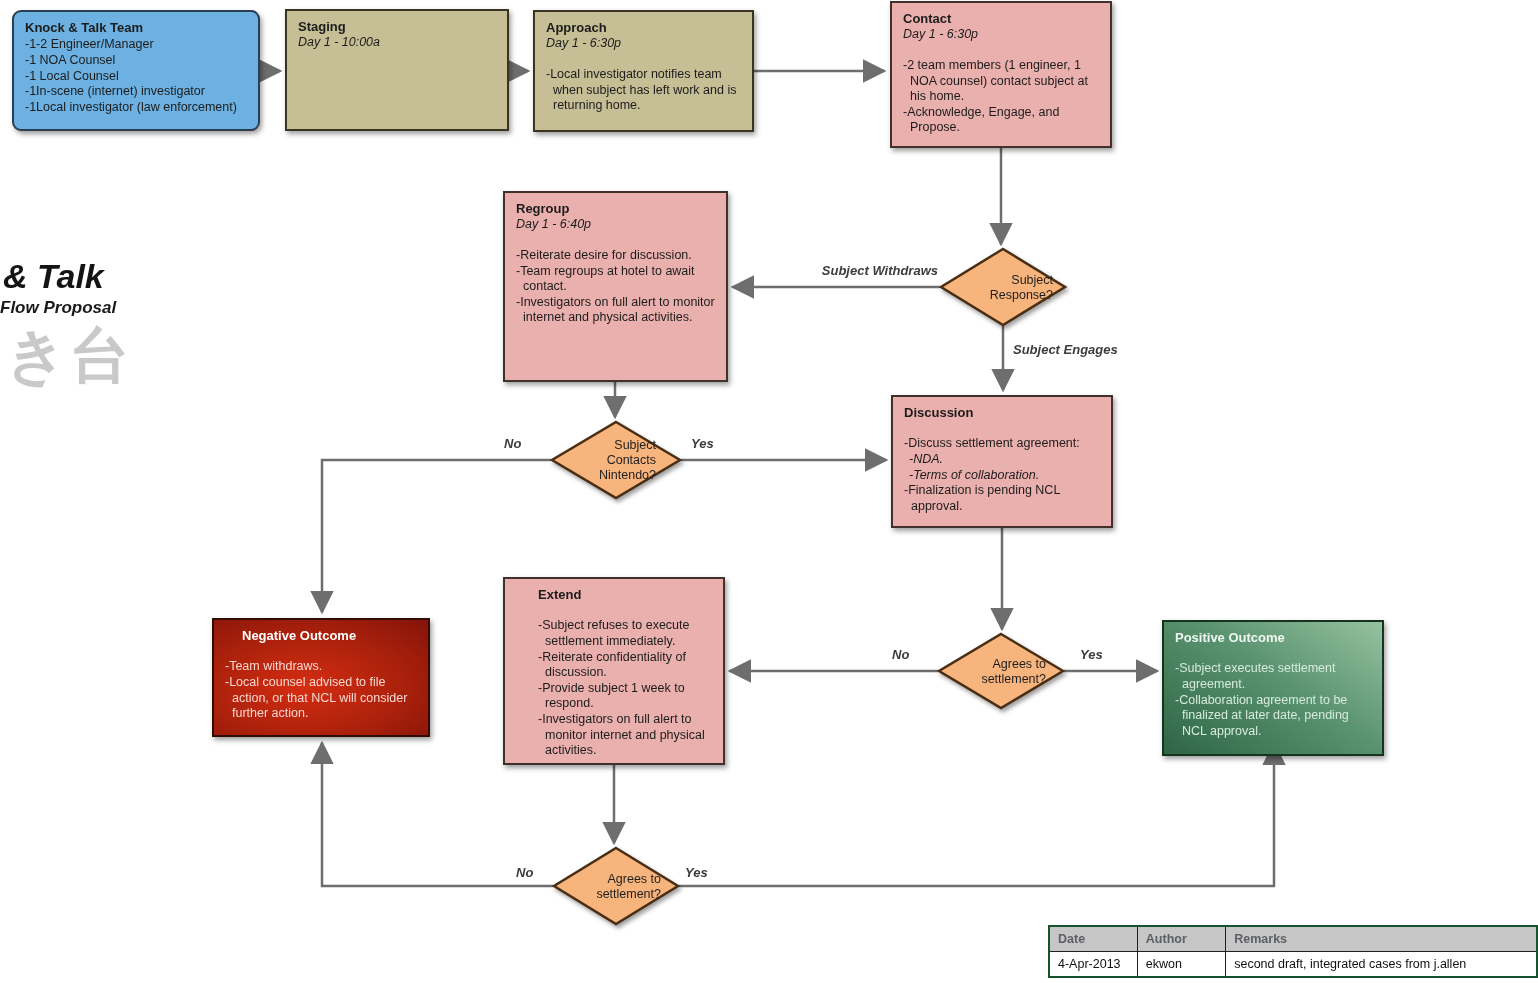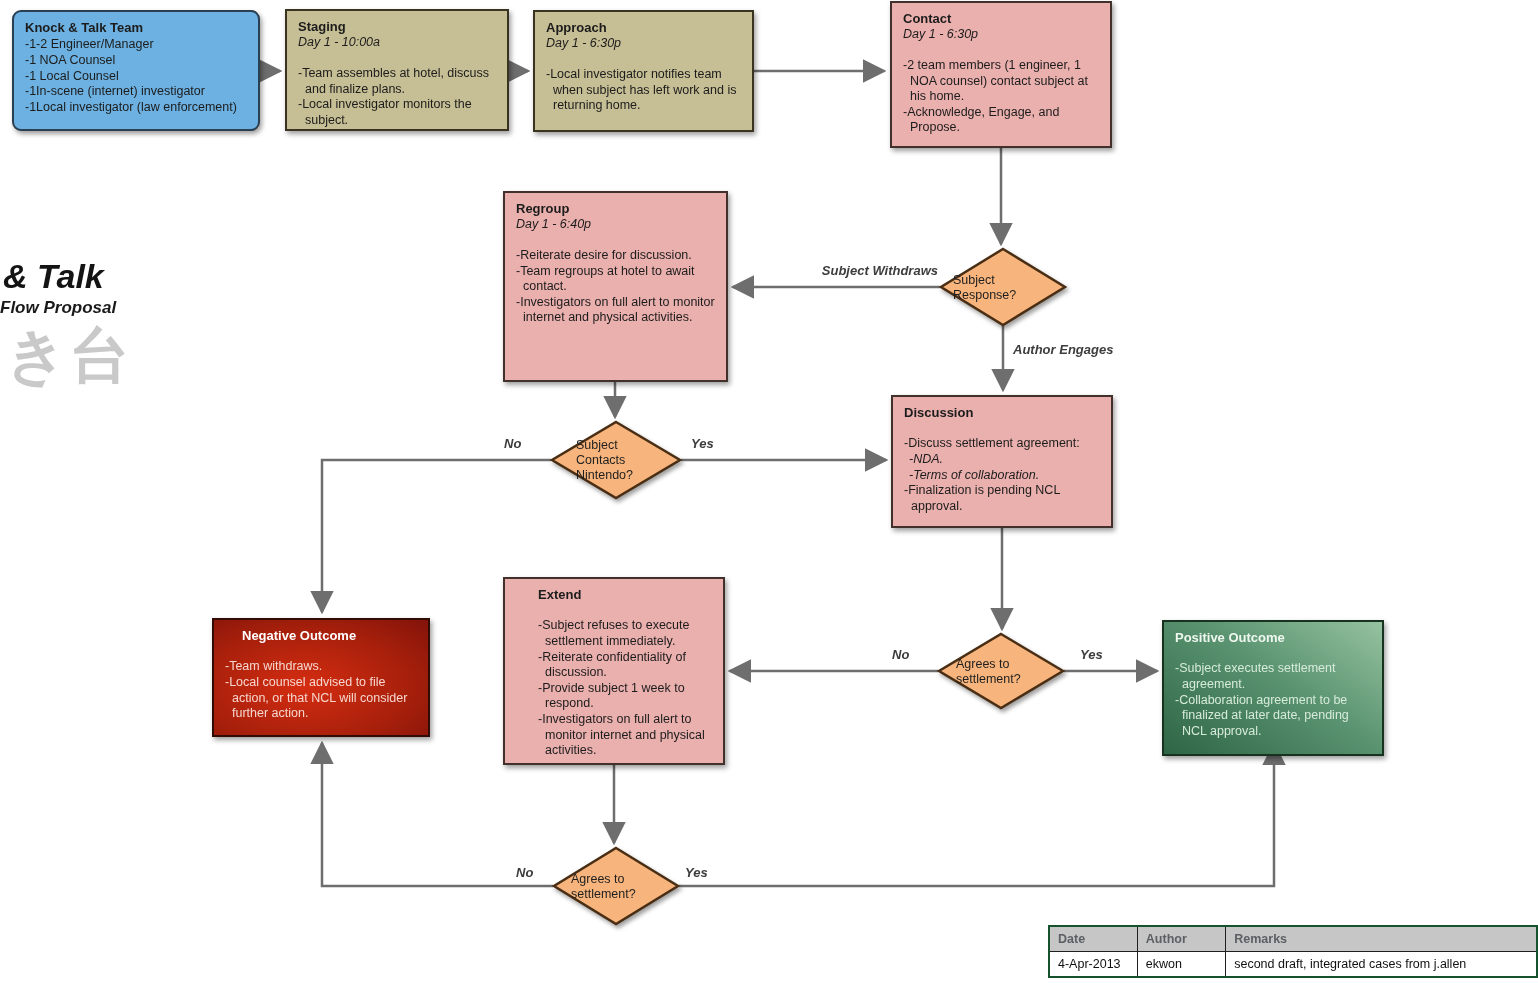--- a/index.html
+++ b/index.html
@@ -33,21 +33,21 @@
     border-color:#300c04; color:#f6d7cf;
   }
   .negative .title { color:#ffffff;margin-left:17px; }
   .positive {
     background:linear-gradient(215deg, #96c2a0 0%, #5a9370 45%, #2e6645 100%);
     border-color:#17331f; color:#d7ebdc;
   }
   .positive .title { color:#eff8f0; }
 
   .dlabel {
-    position:absolute; text-align:left; font-size:12.5px; line-height:1.18;
+    position:absolute; text-align:right; font-size:12.5px; line-height:1.18;
     color:#1e1e1e;
   }
   .elabel {
     position:absolute; font-style:italic; font-weight:bold;
     color:#3d3d3d; font-size:13px; white-space:nowrap;
   }
   .elabel.right { text-align:right; }
 
   .big-title {
     position:absolute; left:3px; top:257px; font-size:34px; font-weight:bold;
@@ -126,24 +126,20 @@
       <div class="li">-1 NOA Counsel</div>
       <div class="li">-1 Local Counsel</div>
       <div class="li">-1In-scene (internet) investigator</div>
       <div class="li">-1Local investigator (law enforcement)</div>
     </div>
   </div>
 
   <div class="box tan" style="left:285px;top:9px;width:224px;height:122px;">
     <div class="title">Staging</div>
     <div class="subtitle">Day 1 - 10:00a</div>
-    <div class="items">
-      <div class="li">-Team assembles at hotel, discuss and finalize plans.</div>
-      <div class="li">-Local investigator monitors the subject.</div>
-    </div>
   </div>
 
   <div class="box tan" style="left:533px;top:10px;width:221px;height:122px;">
     <div class="title">Approach</div>
     <div class="subtitle">Day 1 - 6:30p</div>
     <div class="items">
       <div class="li">-Local investigator notifies team when subject has left work and is returning home.</div>
     </div>
   </div>
 
@@ -201,21 +197,21 @@
       <div class="li">-Collaboration agreement to be finalized at later date, pending NCL approval.</div>
     </div>
   </div>
 
   <div class="dlabel" style="left:953px;top:273px;width:100px;">Subject Response?</div>
   <div class="dlabel" style="left:576px;top:438px;width:80px;">Subject Contacts Nintendo?</div>
   <div class="dlabel" style="left:956px;top:657px;width:90px;">Agrees to settlement?</div>
   <div class="dlabel" style="left:571px;top:872px;width:90px;">Agrees to settlement?</div>
 
   <div class="elabel right" style="left:800px;top:263px;width:138px;">Subject Withdraws</div>
-  <div class="elabel" style="left:1013px;top:342px;">Author Engages</div>
+  <div class="elabel" style="left:1013px;top:342px;">Subject Engages</div>
   <div class="elabel" style="left:504px;top:436px;">No</div>
   <div class="elabel" style="left:691px;top:436px;">Yes</div>
   <div class="elabel" style="left:892px;top:647px;">No</div>
   <div class="elabel" style="left:1080px;top:647px;">Yes</div>
   <div class="elabel" style="left:516px;top:865px;">No</div>
   <div class="elabel" style="left:685px;top:865px;">Yes</div>
 
   <table class="meta">
     <thead>
       <tr>

